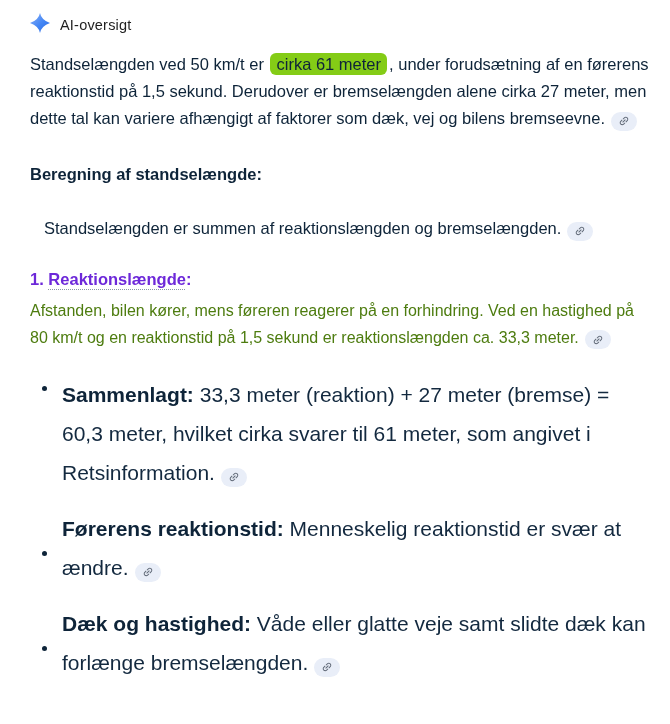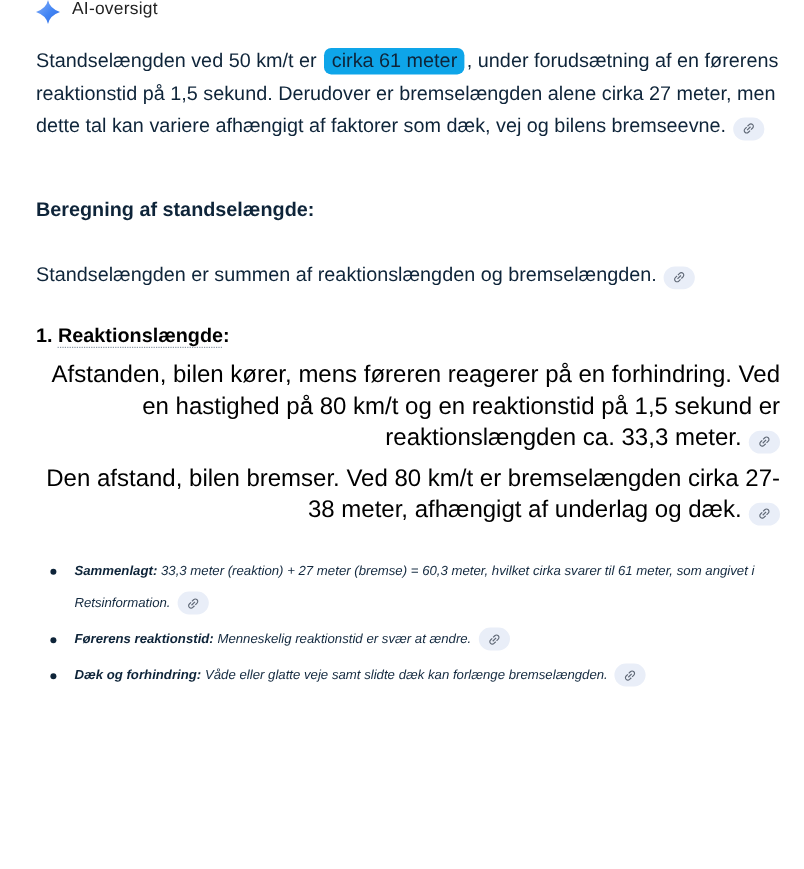--- a/index.html
+++ b/index.html
@@ -6,59 +6,59 @@
   body {
     width:670px; height:724px; background:#ffffff; overflow:hidden;
     font-family:"Liberation Sans", sans-serif;
     -webkit-font-smoothing:antialiased;
     display:flex; flex-direction:column;
     color:#0e2439;
   }
   .content { flex:1; padding:0 20px 0 30px; }
 
   
-  .ai-header { display:flex; align-items:flex-start; gap:10px; }
+  .ai-header { display:flex; align-items:flex-end; gap:10px; padding-top:13px; }
   .spark { width:20px; height:20px; flex:0 0 auto; }
   .ai-title { font-size:14.5px; font-weight:500; color:#1f1f1f; letter-spacing:.2px; }
 
   
   .para { font-size:16.5px; line-height:27px; color:#0e2439; margin:18px 0 0 0; }
-  .heading { font-size:16.5px; line-height:24px; font-weight:700; color:#0e2439; margin:44px 0 0 0; }
-  .sum-line { margin-top:29px; }
-  .item-title { font-size:16.5px; font-weight:700; color:#000000; margin:25px 0 0 0; line-height:24px; }
+  .heading { font-size:16.5px; line-height:24px; font-weight:700; color:#0e2439; margin:30px 0 0 0; }
+  .sum-line { margin-top:29px;margin-left:14px; }
+  .item-title { font-size:16.5px; font-weight:700; color:#6d28d9; margin:25px 0 0 0; line-height:24px; }
   .dotted-term {
     text-decoration:underline dotted #8a97a5;
     text-underline-offset:4px;
     text-decoration-thickness:1px;
   }
-  .item-body { font-size:20px; line-height:26.5px; color:#000000; margin:7px 0 0 0;text-align:right; }
+  .item-body { font-size:16px; line-height:26.5px; color:#4d7c0f; margin:7px 0 0 0; }
 
   
   .hl {
-    background:#0ea5e9; color:#0e2439; border-radius:6px;
+    background:#84cc16; color:#0e2439; border-radius:6px;
     padding:2px 6px; margin:0 2px;
   }
 
   
   .cite {
     display:inline-flex; align-items:center; justify-content:center;
     width:26px; height:19px; border-radius:10px; background:#e9eef8;
     vertical-align:-3px; margin-left:6px; border:none; cursor:pointer; padding:0;
   }
   .cite svg { width:12px; height:12px; fill:#5f6876; transform:rotate(-45deg); }
 
   
   .bullet { display:flex; margin:24px 0 0 0; }
   .bullet .dot {
     width:5px; height:5px; border-radius:50%; background:#0e2439;
     margin:11px 15px 0 12px; flex:0 0 auto;
   }
-  .bullet .btxt { font-size:11px; line-height:27px; color:#13293f;font-style:italic; }
+  .bullet .btxt { font-size:21px; line-height:39px; color:#13293f; }
   .blabel { font-weight:700; color:#0e2439; }
-  .factors .bullet { margin-top:3px; }
+  .factors .bullet { margin-top:17px;align-items:center; }
 </style>
 </head>
 <body>
 
 <div class="content">
 
   <div class="ai-header">
     <svg class="spark" viewBox="0 0 24 24">
       <defs>
         <linearGradient id="g1" x1="0" y1="0" x2="1" y2="1">
@@ -86,25 +86,20 @@
         </svg>
       </button></p>
 
   <p class="item-title"><span>1. </span><span class="dotted-term">Reaktionslængde</span><span>:</span></p>
   <p class="item-body"><span>Afstanden, bilen kører, mens føreren reagerer på en forhindring. Ved en hastighed på 80 km/t og en reaktionstid på 1,5 sekund er reaktionslængden ca. 33,3 meter.</span><button class="cite">
         <svg viewBox="0 0 24 24">
           <path d="M3.9 12c0-1.71 1.39-3.1 3.1-3.1h4V7H7c-2.76 0-5 2.24-5 5s2.24 5 5 5h4v-1.9H7c-1.71 0-3.1-1.39-3.1-3.1zM8 13h8v-2H8v2zm9-6h-4v1.9h4c1.71 0 3.1 1.39 3.1 3.1s-1.39 3.1-3.1 3.1h-4V17h4c2.76 0 5-2.24 5-5s-2.24-5-5-5z"></path>
         </svg>
       </button></p>
 
-  <p class="item-body"><span>Den afstand, bilen bremser. Ved 80 km/t er bremselængden cirka 27-38 meter, afhængigt af underlag og dæk.</span><button class="cite">
-        <svg viewBox="0 0 24 24">
-          <path d="M3.9 12c0-1.71 1.39-3.1 3.1-3.1h4V7H7c-2.76 0-5 2.24-5 5s2.24 5 5 5h4v-1.9H7c-1.71 0-3.1-1.39-3.1-3.1zM8 13h8v-2H8v2zm9-6h-4v1.9h4c1.71 0 3.1 1.39 3.1 3.1s-1.39 3.1-3.1 3.1h-4V17h4c2.76 0 5-2.24 5-5s-2.24-5-5-5z"></path>
-        </svg>
-      </button></p>
 
   <div class="bullet">
     <span class="dot"></span>
     <span class="btxt"><span class="blabel">Sammenlagt:</span><span> 33,3 meter (reaktion) + 27 meter (bremse) = 60,3 meter, hvilket cirka svarer til 61 meter, som angivet i Retsinformation.</span><button class="cite">
           <svg viewBox="0 0 24 24">
             <path d="M3.9 12c0-1.71 1.39-3.1 3.1-3.1h4V7H7c-2.76 0-5 2.24-5 5s2.24 5 5 5h4v-1.9H7c-1.71 0-3.1-1.39-3.1-3.1zM8 13h8v-2H8v2zm9-6h-4v1.9h4c1.71 0 3.1 1.39 3.1 3.1s-1.39 3.1-3.1 3.1h-4V17h4c2.76 0 5-2.24 5-5s-2.24-5-5-5z"></path>
           </svg>
         </button></span>
   </div>
 
@@ -113,21 +108,21 @@
     <div class="bullet">
       <span class="dot"></span>
       <span class="btxt"><span class="blabel">Førerens reaktionstid:</span><span> Menneskelig reaktionstid er svær at ændre.</span><button class="cite">
             <svg viewBox="0 0 24 24">
               <path d="M3.9 12c0-1.71 1.39-3.1 3.1-3.1h4V7H7c-2.76 0-5 2.24-5 5s2.24 5 5 5h4v-1.9H7c-1.71 0-3.1-1.39-3.1-3.1zM8 13h8v-2H8v2zm9-6h-4v1.9h4c1.71 0 3.1 1.39 3.1 3.1s-1.39 3.1-3.1 3.1h-4V17h4c2.76 0 5-2.24 5-5s-2.24-5-5-5z"></path>
             </svg>
           </button></span>
     </div>
     <div class="bullet">
       <span class="dot"></span>
-      <span class="btxt"><span class="blabel">Dæk og forhindring:</span><span> Våde eller glatte veje samt slidte dæk kan forlænge bremselængden.</span><button class="cite">
+      <span class="btxt"><span class="blabel">Dæk og hastighed:</span><span> Våde eller glatte veje samt slidte dæk kan forlænge bremselængden.</span><button class="cite">
             <svg viewBox="0 0 24 24">
               <path d="M3.9 12c0-1.71 1.39-3.1 3.1-3.1h4V7H7c-2.76 0-5 2.24-5 5s2.24 5 5 5h4v-1.9H7c-1.71 0-3.1-1.39-3.1-3.1zM8 13h8v-2H8v2zm9-6h-4v1.9h4c1.71 0 3.1 1.39 3.1 3.1s-1.39 3.1-3.1 3.1h-4V17h4c2.76 0 5-2.24 5-5s-2.24-5-5-5z"></path>
             </svg>
           </button></span>
     </div>
 
   </div>
 </div>
 
 </body></html>

